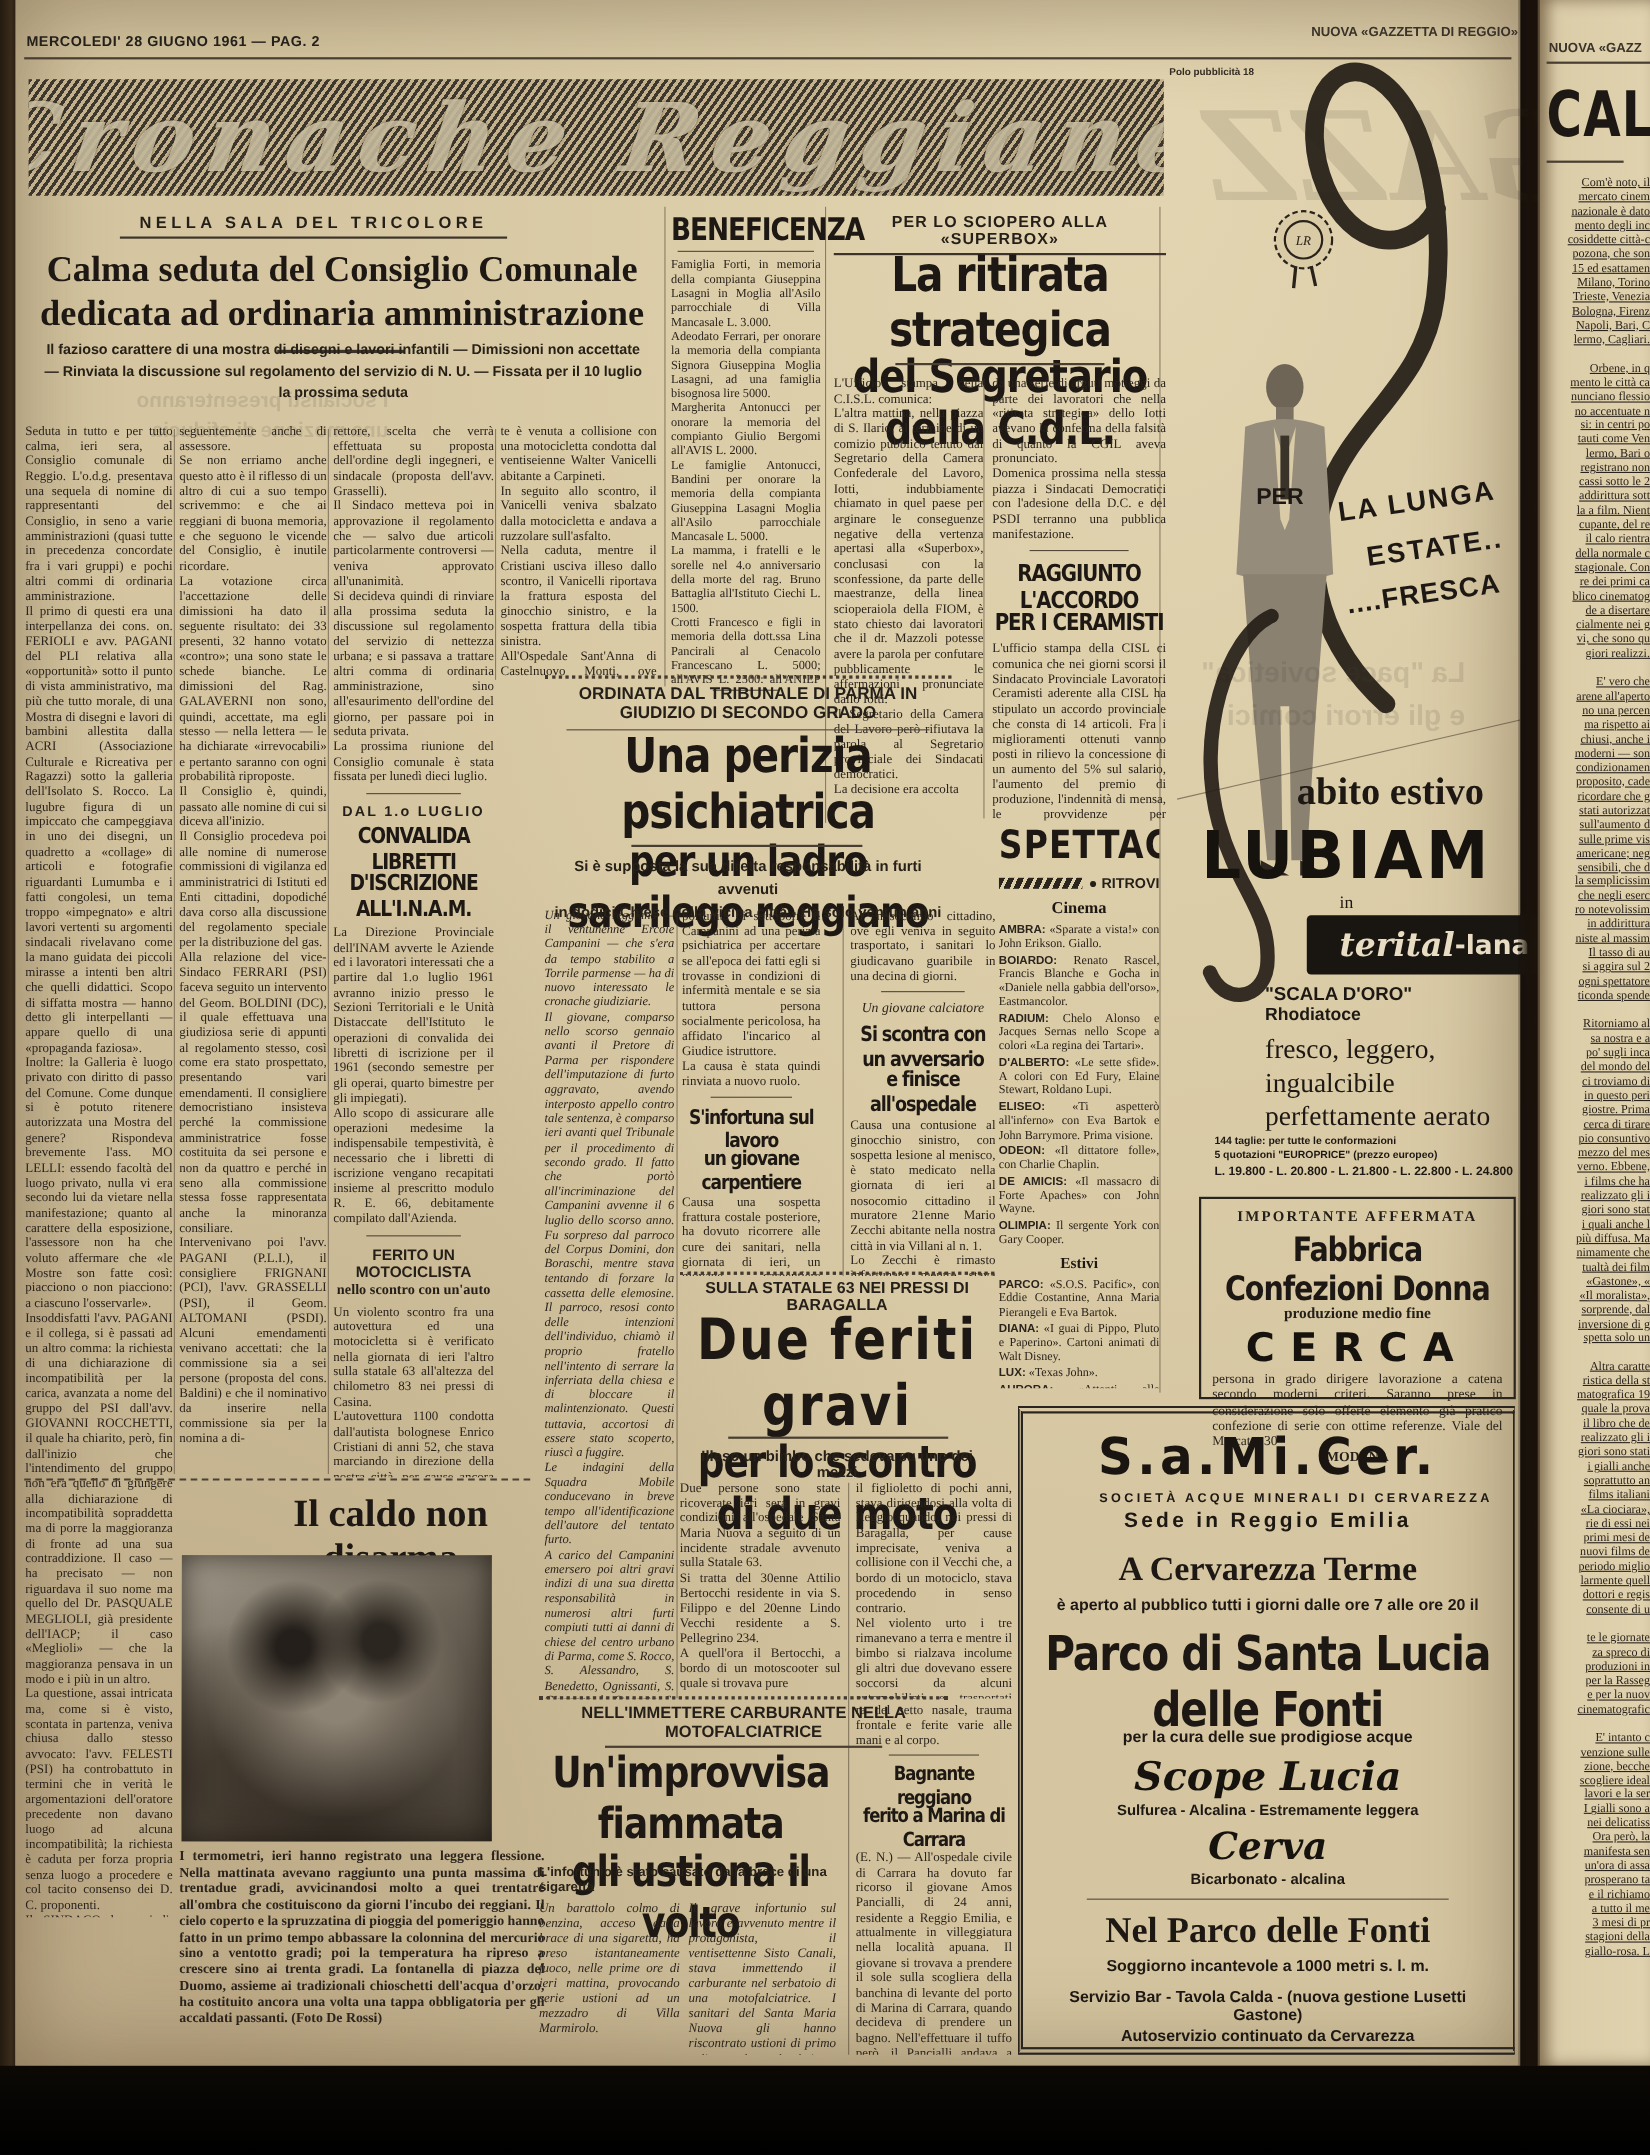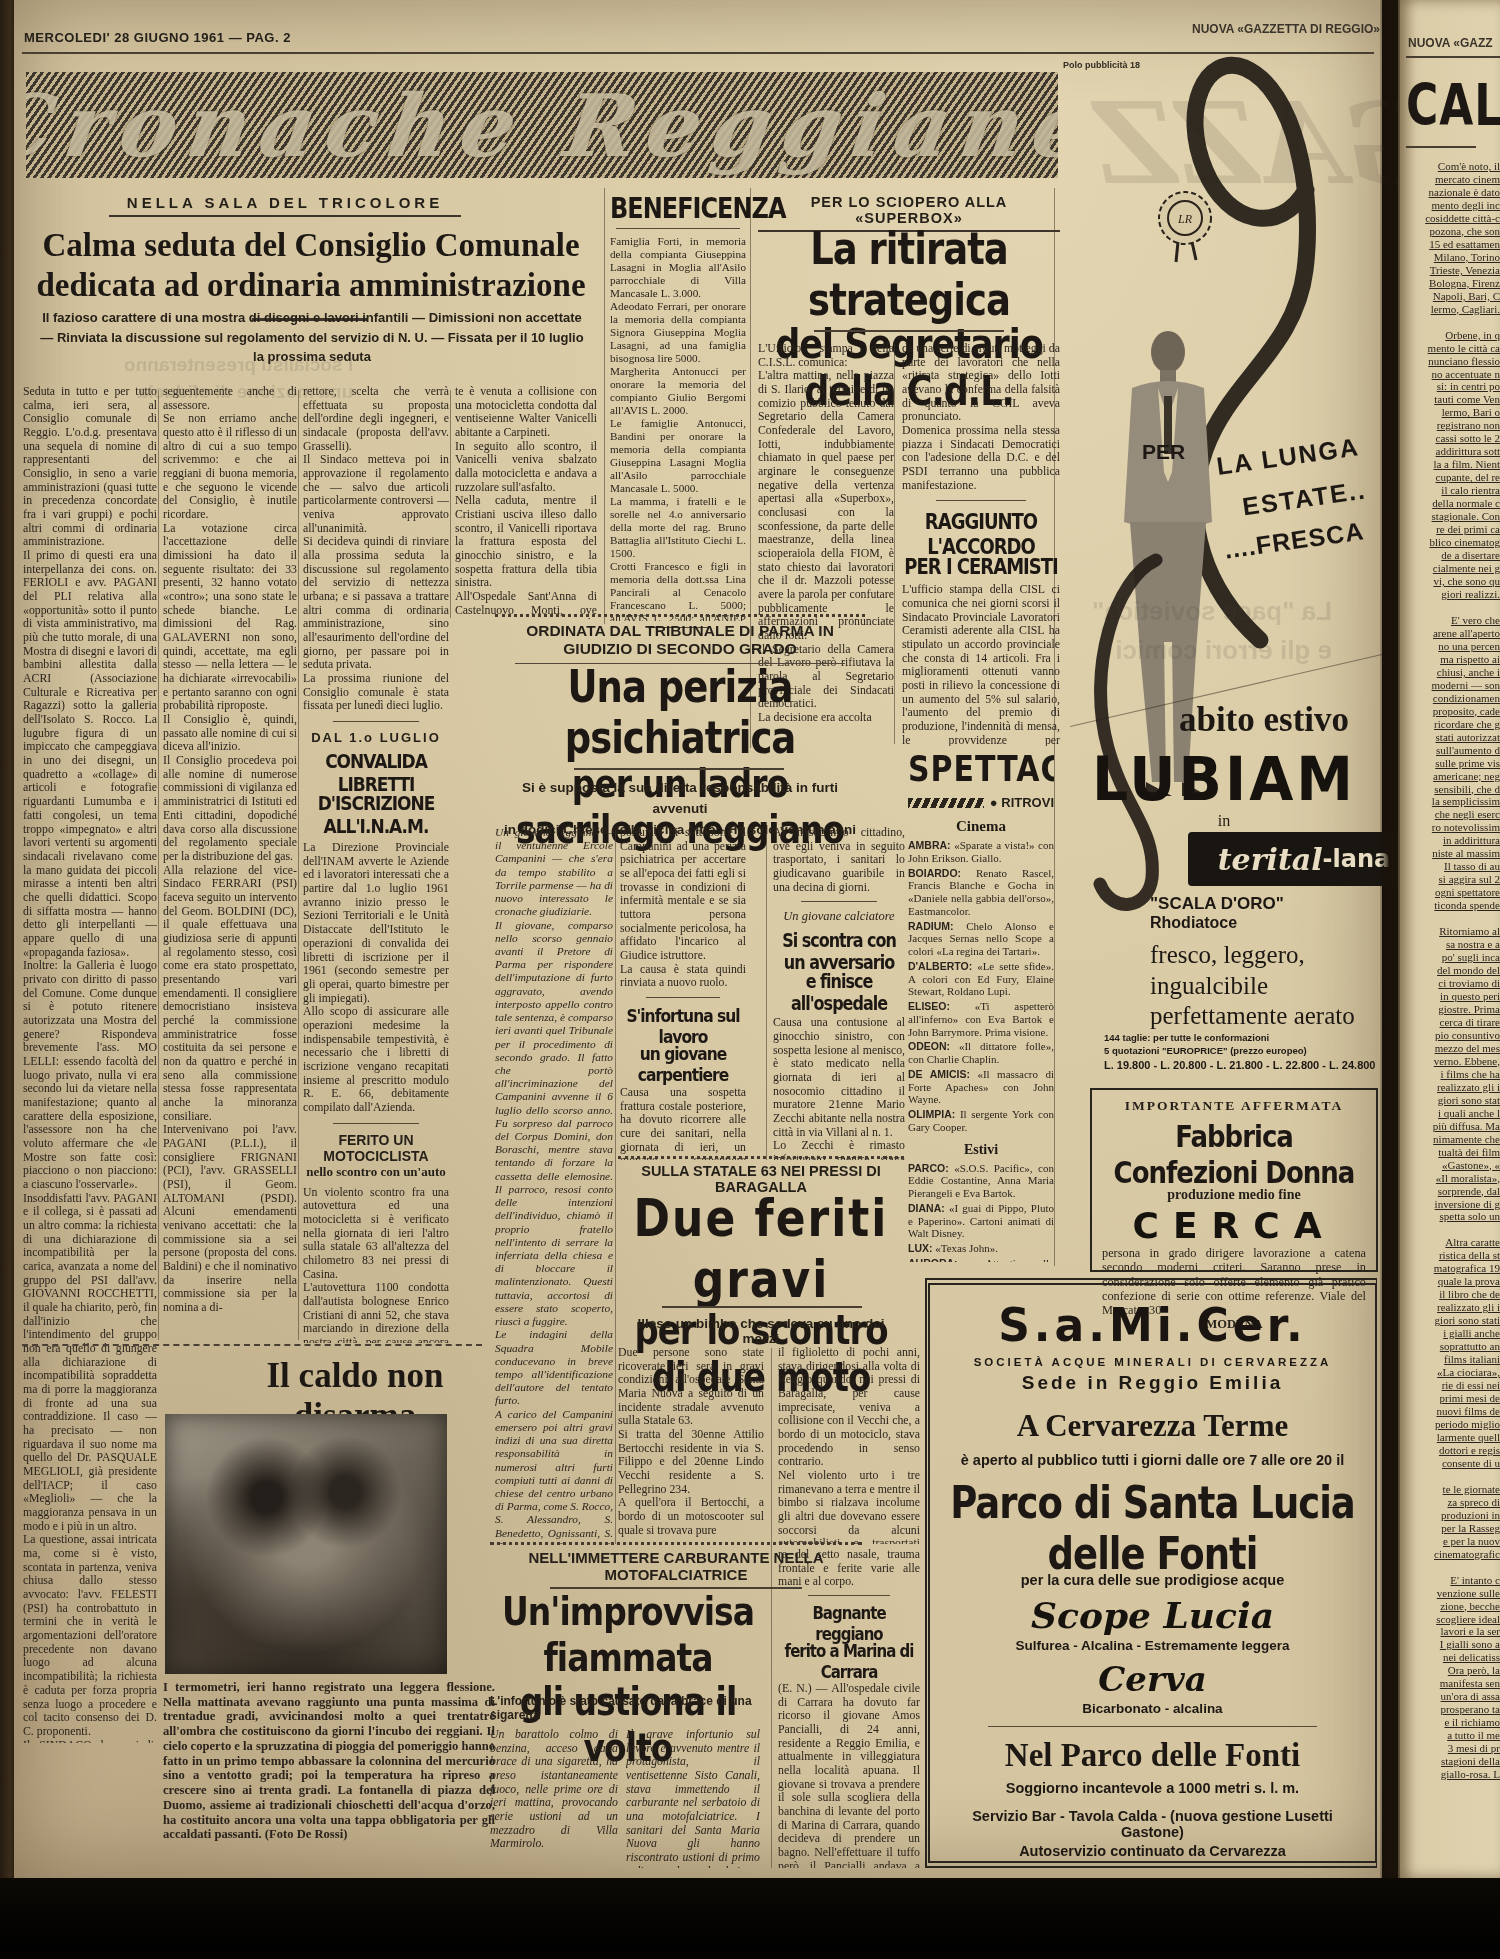--- a/index.html
+++ b/index.html
@@ -332,21 +332,21 @@
       <div class="kick" style="font-size:13.5px;letter-spacing:2px;font-family:'Liberation Serif',serif;">IMPORTANTE AFFERMATA</div>
       <div class="hcond" style="font-size:26px;margin-top:5px;">Fabbrica Confezioni Donna</div>
       <div class="kick" style="font-size:14px;margin-top:8px;font-family:'Liberation Serif',serif;">produzione medio fine</div>
       <div style="font-family:'DejaVu Sans',sans-serif;font-weight:800;font-size:36px;letter-spacing:14px;color:#16120e;margin-top:2px;">CERCA</div>
       <div class="body" style="font-size:12.3px;height:auto;text-align:justify;">persona in grado dirigere lavorazione a catena secondo moderni criteri. Saranno prese in considerazione solo offerte elemento già pratico confezione di serie con ottime referenze. Viale del Mercato, 30</div>
       <div class="kick" style="font-size:12.5px;font-family:'Liberation Serif',serif;">MODENA</div>
     </div>
 
     <div class="abs samicer-box" style="left:911px;top:1278px;width:452px;height:590px;box-sizing:border-box;padding:14px 18px;text-align:center;">
       <div style="font-family:'DejaVu Sans',sans-serif;font-weight:800;font-size:44px;letter-spacing:4px;color:#1a1510;transform:scaleY(1.05);">S.a.Mi.Cer.</div>
-      <div class="adl" style="font-size:11.5px;font-weight:bold;letter-spacing:3px;margin-top:6px;">SOCIETÀ  ACQUE  MINERALI  DI  CERVAREZZA</div>
+      <div class="adl" style="font-size:11.5px;font-weight:bold;letter-spacing:3px;margin-top:6px;text-align:right;">SOCIETÀ  ACQUE  MINERALI  DI  CERVAREZZA</div>
       <div class="adl" style="font-size:19px;font-weight:bold;letter-spacing:3px;margin-top:4px;">Sede in Reggio Emilia</div>
       <div class="hslab" style="font-size:31px;margin-top:14px;">A Cervarezza Terme</div>
       <div class="adl" style="font-size:14.5px;font-weight:bold;margin-top:8px;">è aperto al pubblico tutti i giorni dalle ore 7 alle ore 20 il</div>
       <div class="hcond" style="font-size:37px;margin-top:10px;">Parco di Santa Lucia delle Fonti</div>
       <div class="adl" style="font-size:14.5px;font-weight:bold;margin-top:8px;">per la cura delle sue prodigiose acque</div>
       <div style="font-family:'DejaVu Serif',serif;font-weight:bold;font-style:italic;font-size:36px;color:#16120e;margin-top:6px;">Scope Lucia</div>
       <div class="adl" style="font-size:13.5px;font-weight:bold;margin-top:2px;">Sulfurea - Alcalina - Estremamente leggera</div>
       <div style="font-family:'DejaVu Serif',serif;font-weight:bold;font-style:italic;font-size:34px;color:#16120e;margin-top:6px;">Cerva</div>
       <div class="adl" style="font-size:13.5px;font-weight:bold;margin-top:2px;">Bicarbonato - alcalina</div>
       <div class="thinrule" style="margin:10px 40px;"></div>

